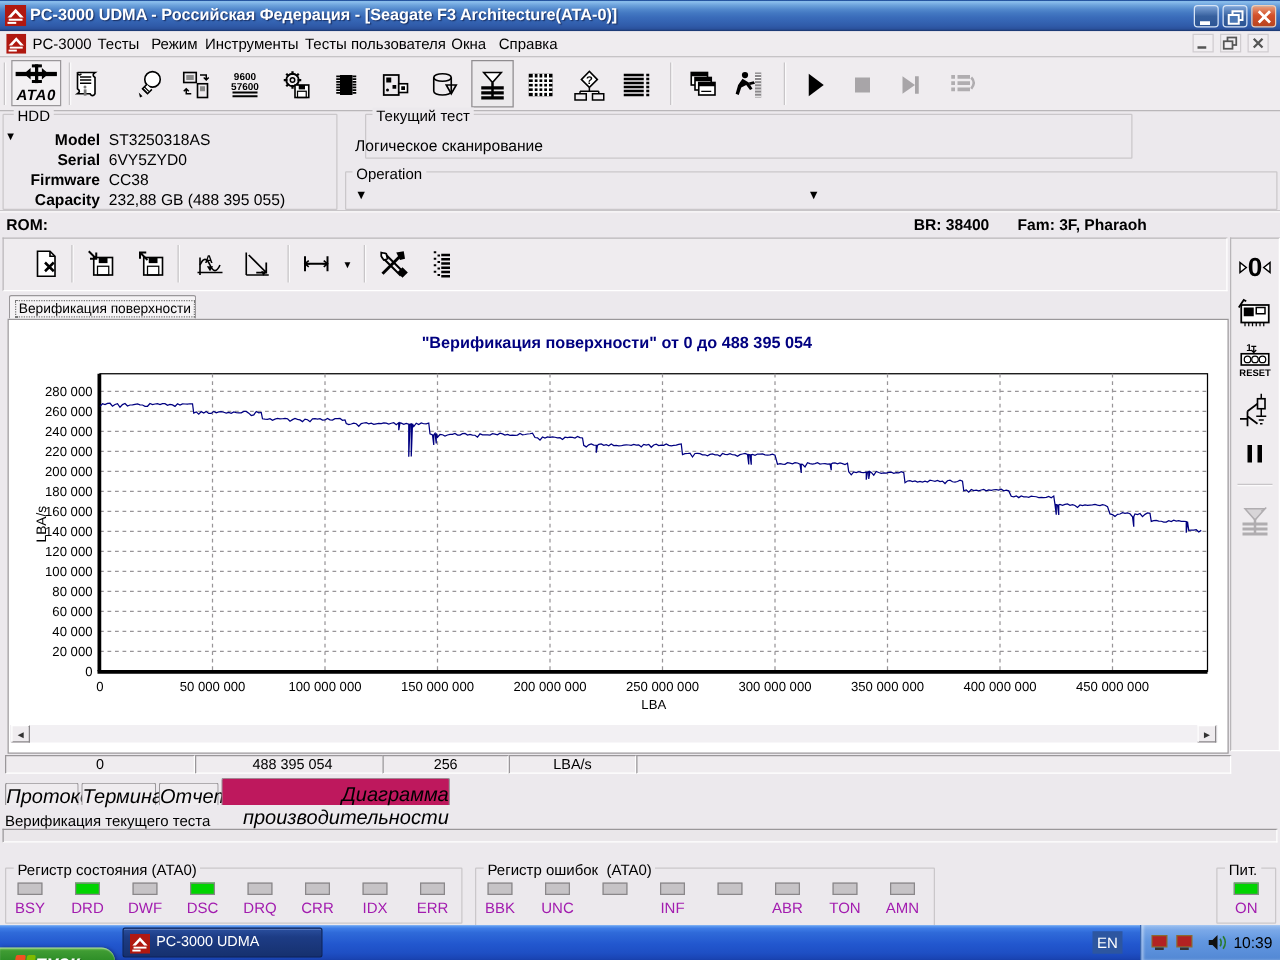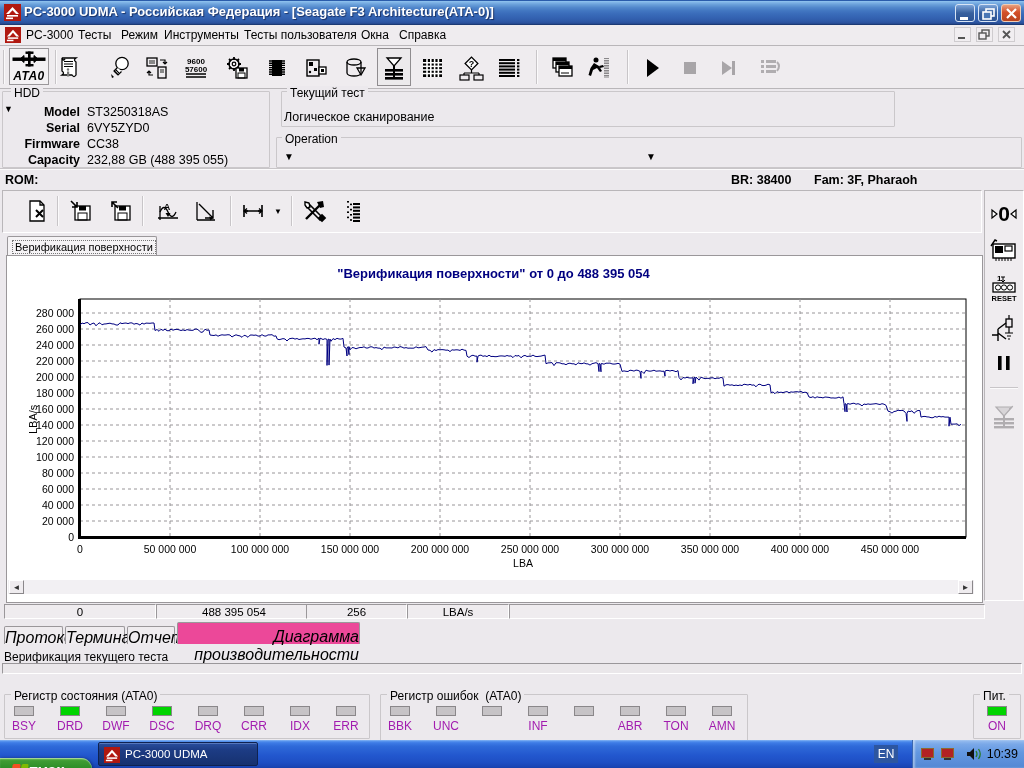--- a/index.html
+++ b/index.html
@@ -21,33 +21,33 @@
 #toolbar1 { left:0; top:46px; width:1024px; height:43px; background:#efecef; border-bottom:1px solid #b9b6b9; }
 .tsep { position:absolute; top:4px; width:2px; height:34px; border-left:1px solid #c8c5c8; border-right:1px solid #fbfafb; }
 #atabtn { position:absolute; left:9px; top:2px; width:40px; height:37px; background:#f3f1f3; border:1px solid #9a979a; text-align:center;font-style:italic; }
 #atabtn .lbl { position:absolute; left:0; right:0; top:20px; font-weight:bold; font-size:12px; letter-spacing:0.5px; }
 .selbox { position:absolute; left:377px; top:2px; width:34px; height:38px; border:1px solid #8f8c8f; background:#eceaec; }
 .grp { position:absolute; border:1px solid #cac7ca; border-radius:1px; }
 .grp .gt { position:absolute; top:-6px; left:6px; background:#ece9ed; padding:0 3px; font-size:12px; white-space:nowrap; }
 #hddgrp { left:2px; top:91px; width:268px; height:77px; }
 .frow { position:absolute; white-space:nowrap; font-size:12.5px; }
 .frow b { position:absolute; right:0; top:0; }
-#curgrp { left:281px; top:91px; width:614px; height:36px; }
+#curgrp { left:292px; top:91px; width:614px; height:36px; }
 #opgrp  { left:276px; top:137px; width:746px; height:31px; }
 #tb2 { left:2px; top:190px; width:980px; height:43px; background:#efecef; border:1px solid #fff; border-top-color:#b9b6b9; border-left-color:#b9b6b9; }
 #tb2 .tsep2 { position:absolute; top:5px; width:2px; height:30px; border-left:1px solid #c8c5c8; border-right:1px solid #fbfafb; }
 #rtb { left:984px; top:190px; width:40px; height:411px; background:#efecef; border:1px solid #fff; border-top-color:#b9b6b9; border-left-color:#b9b6b9; }
 #vtab { left:7px; top:236px; width:150px; height:19px; background:#f5f3f5; border:1px solid #9a979a; border-bottom:none; border-radius:2px 2px 0 0; font-size:11px; padding:4px 0 0 5px; white-space:nowrap; }
 #chartpanel { left:6px; top:255px; width:977px; height:348px; background:#fff; border:1px solid #9a979a; }
 #charttitle { left:0px; top:10px; width:973px; text-align:center; color:#000080; font-weight:bold; font-size:13px; }
 #hscroll { left:1px; top:324px; width:966px; height:14px; background:#f2f0f3; }
 .scrbtn { position:absolute; top:0; width:15px; height:14px; background:#efecef; border:1px solid #fff; border-right-color:#8a878a; border-bottom-color:#8a878a; font-size:8px; text-align:center; line-height:13px; color:#333; }
 .scell { position:absolute; top:604px; height:15px; background:#efecef; border:1px solid #9a979a; border-right-color:#fff; border-bottom-color:#fff; text-align:center; font-size:11.5px; padding-top:1px; }
 .btab { position:absolute; top:626px; height:18px; background:#efecef; border:1px solid #9a979a; border-bottom:none; border-radius:2px 2px 0 0; font-size:16px; text-align:right; padding-top:2px;font-style:italic; }
-#btabactive { top:622px; height:22px; background:#ec4899; z-index:3; padding-top:5px; }
+#btabactive { top:622px; height:22px; background:#be185d; z-index:3; padding-top:5px; }
 #progstrip { left:2px; top:663px; width:1020px; height:11px; background:#eae7ea; border:1px solid #9a979a; border-right-color:#fff; border-bottom-color:#fff; }
 .led { position:absolute; width:20px; height:10px; background:#c6c3c6; border:1px solid #8a878a; }
 .led.on { background:#00d400; }
 .rlbl { position:absolute; color:#a21caf; font-size:12px; text-align:center; width:36px; }
 #taskbar { left:0; top:740px; width:1024px; height:28px;
   background:linear-gradient(180deg,#8bb9f4 0%,#5a96ee 4%,#3e7ce6 10%,#2f6ad9 22%,#2257ce 55%,#1e4fc4 80%,#1a45b5 95%,#1740ab 100%); }
 #startbtn { position:absolute; left:0; top:0; width:92px; height:28px;
   background:linear-gradient(180deg,#6cbf4e 0%,#3f9c33 10%,#2f8f28 35%,#2a8523 60%,#247a1f 85%,#1e6b1a 100%);
   border-radius:0 11px 11px 0; box-shadow:inset 0 1px 1px rgba(255,255,255,.45), 1px 0 3px rgba(0,0,30,.4);margin-top:18px; }
 #startbtn .st { position:absolute; left:28px; top:4px; color:#fff; font-weight:bold; font-style:italic; font-size:16px; text-shadow:1px 1px 1px rgba(0,40,0,.6); }

